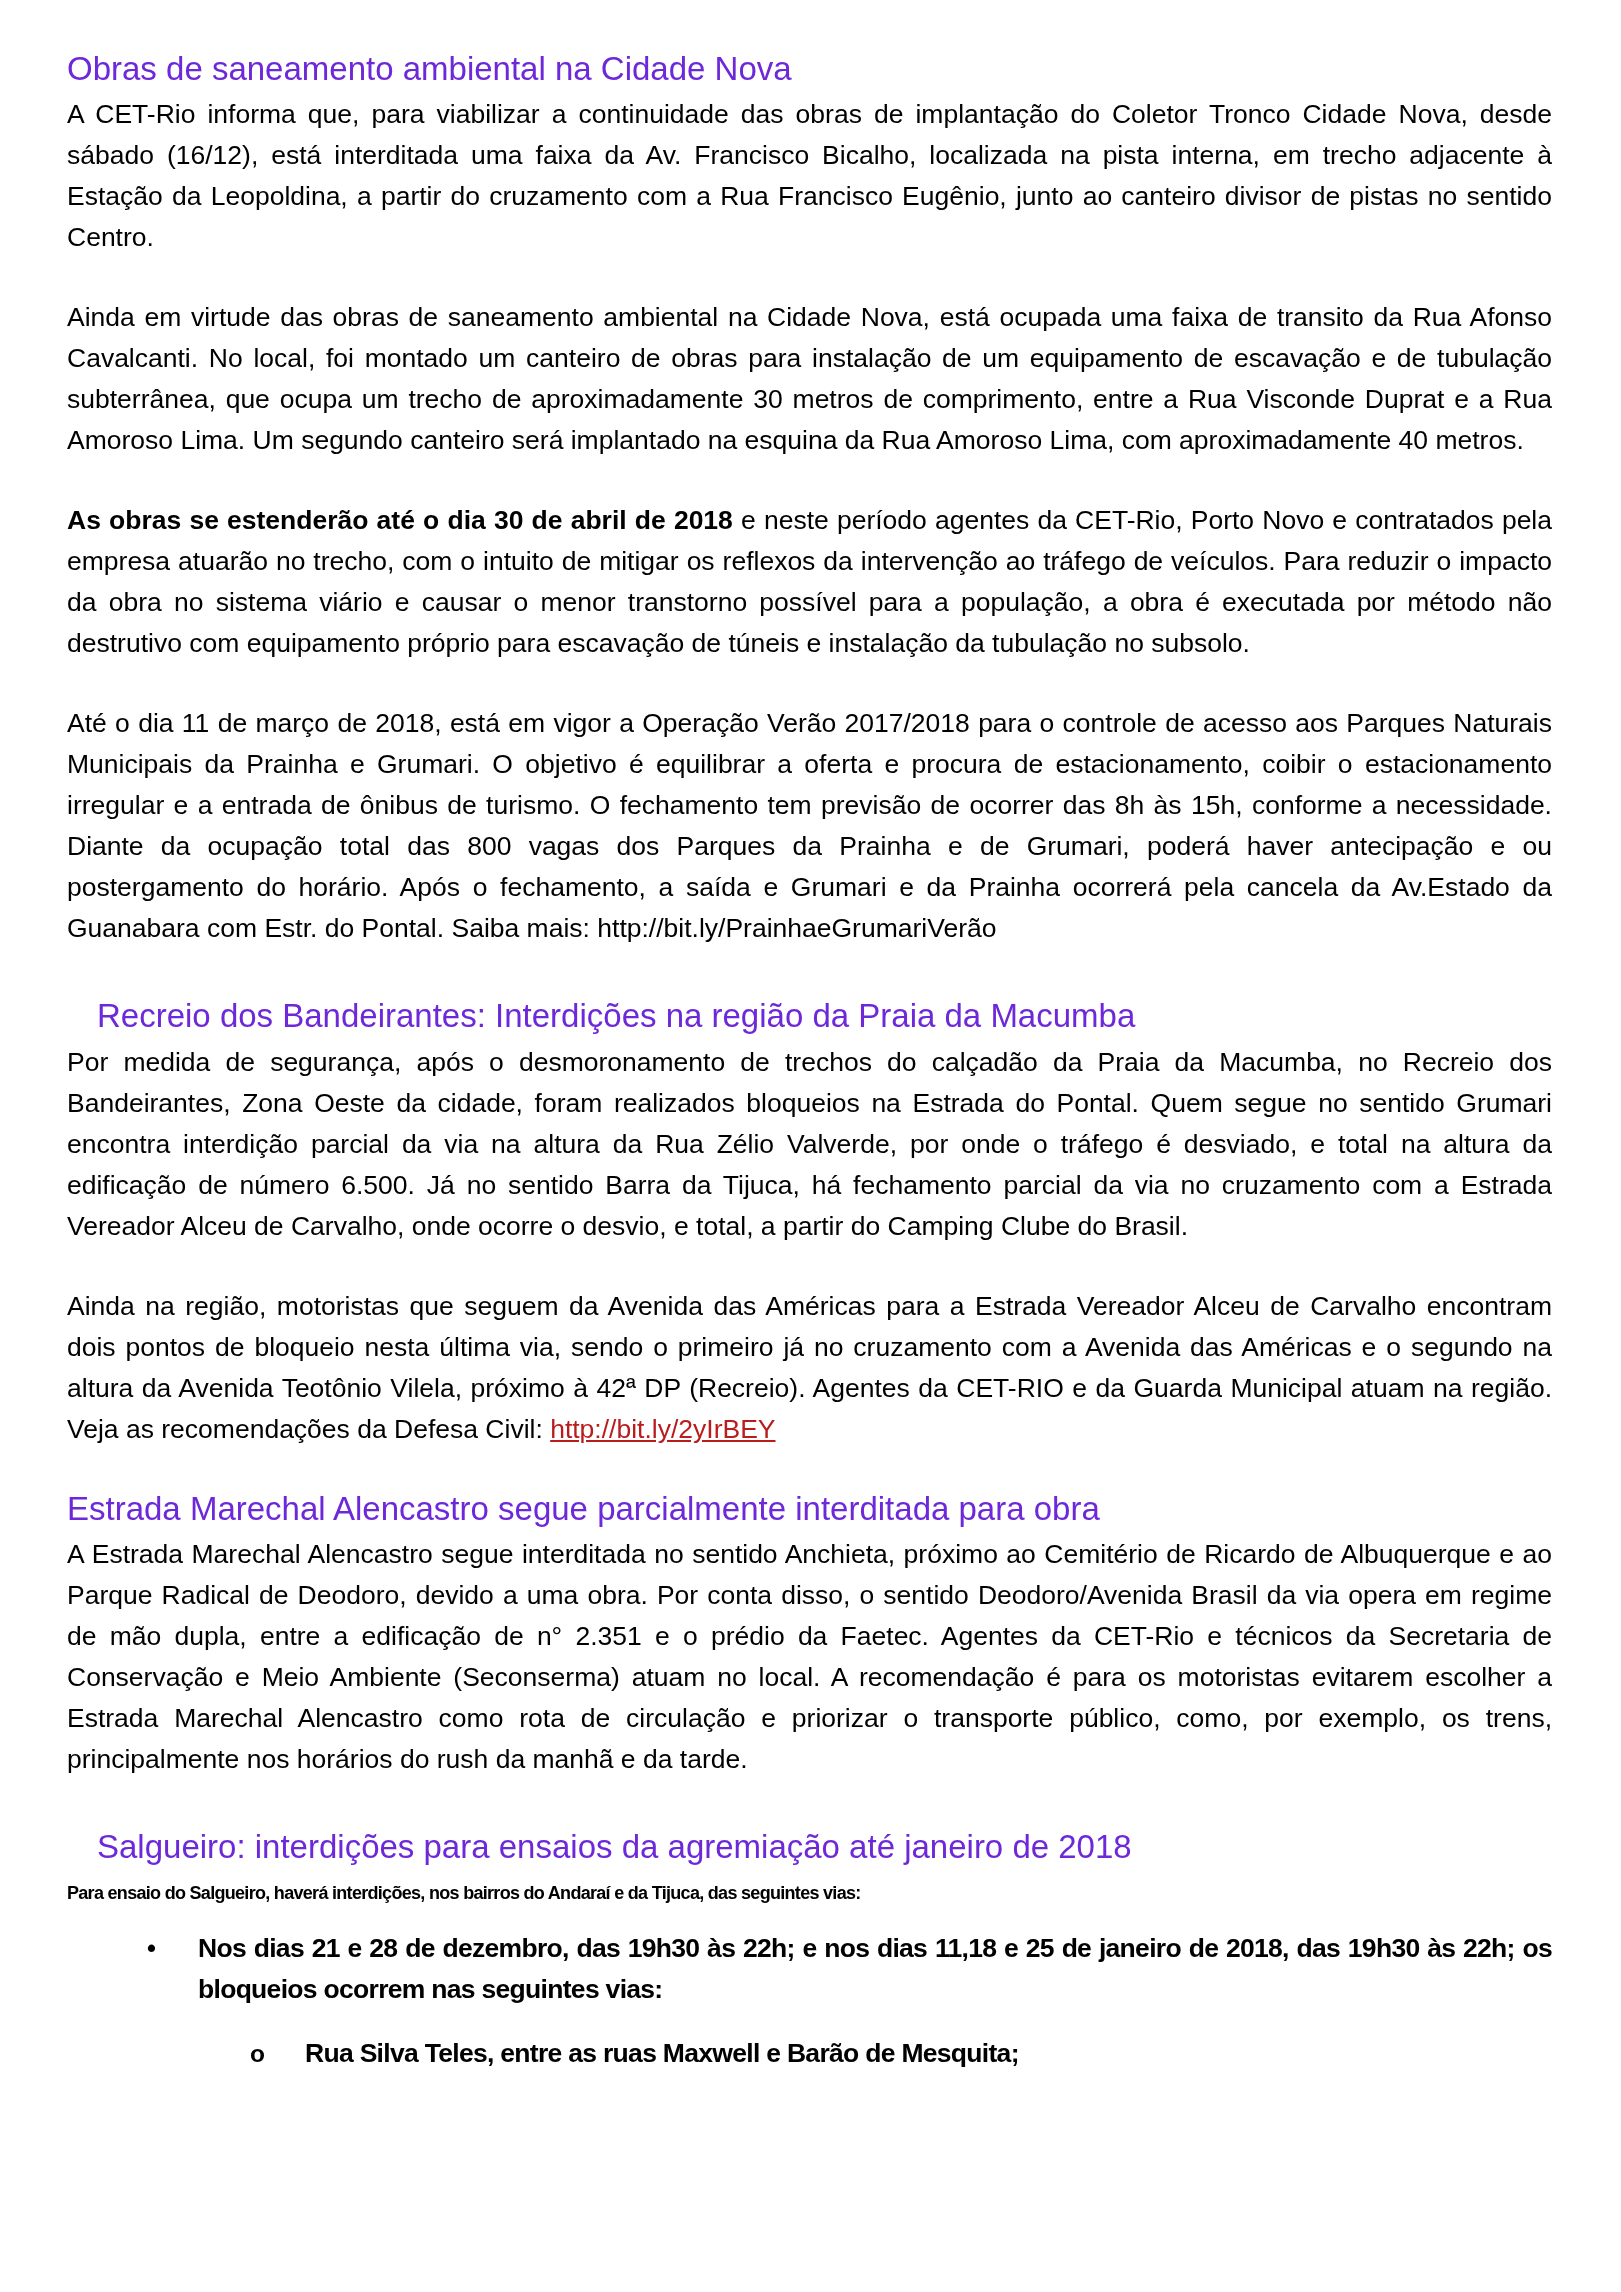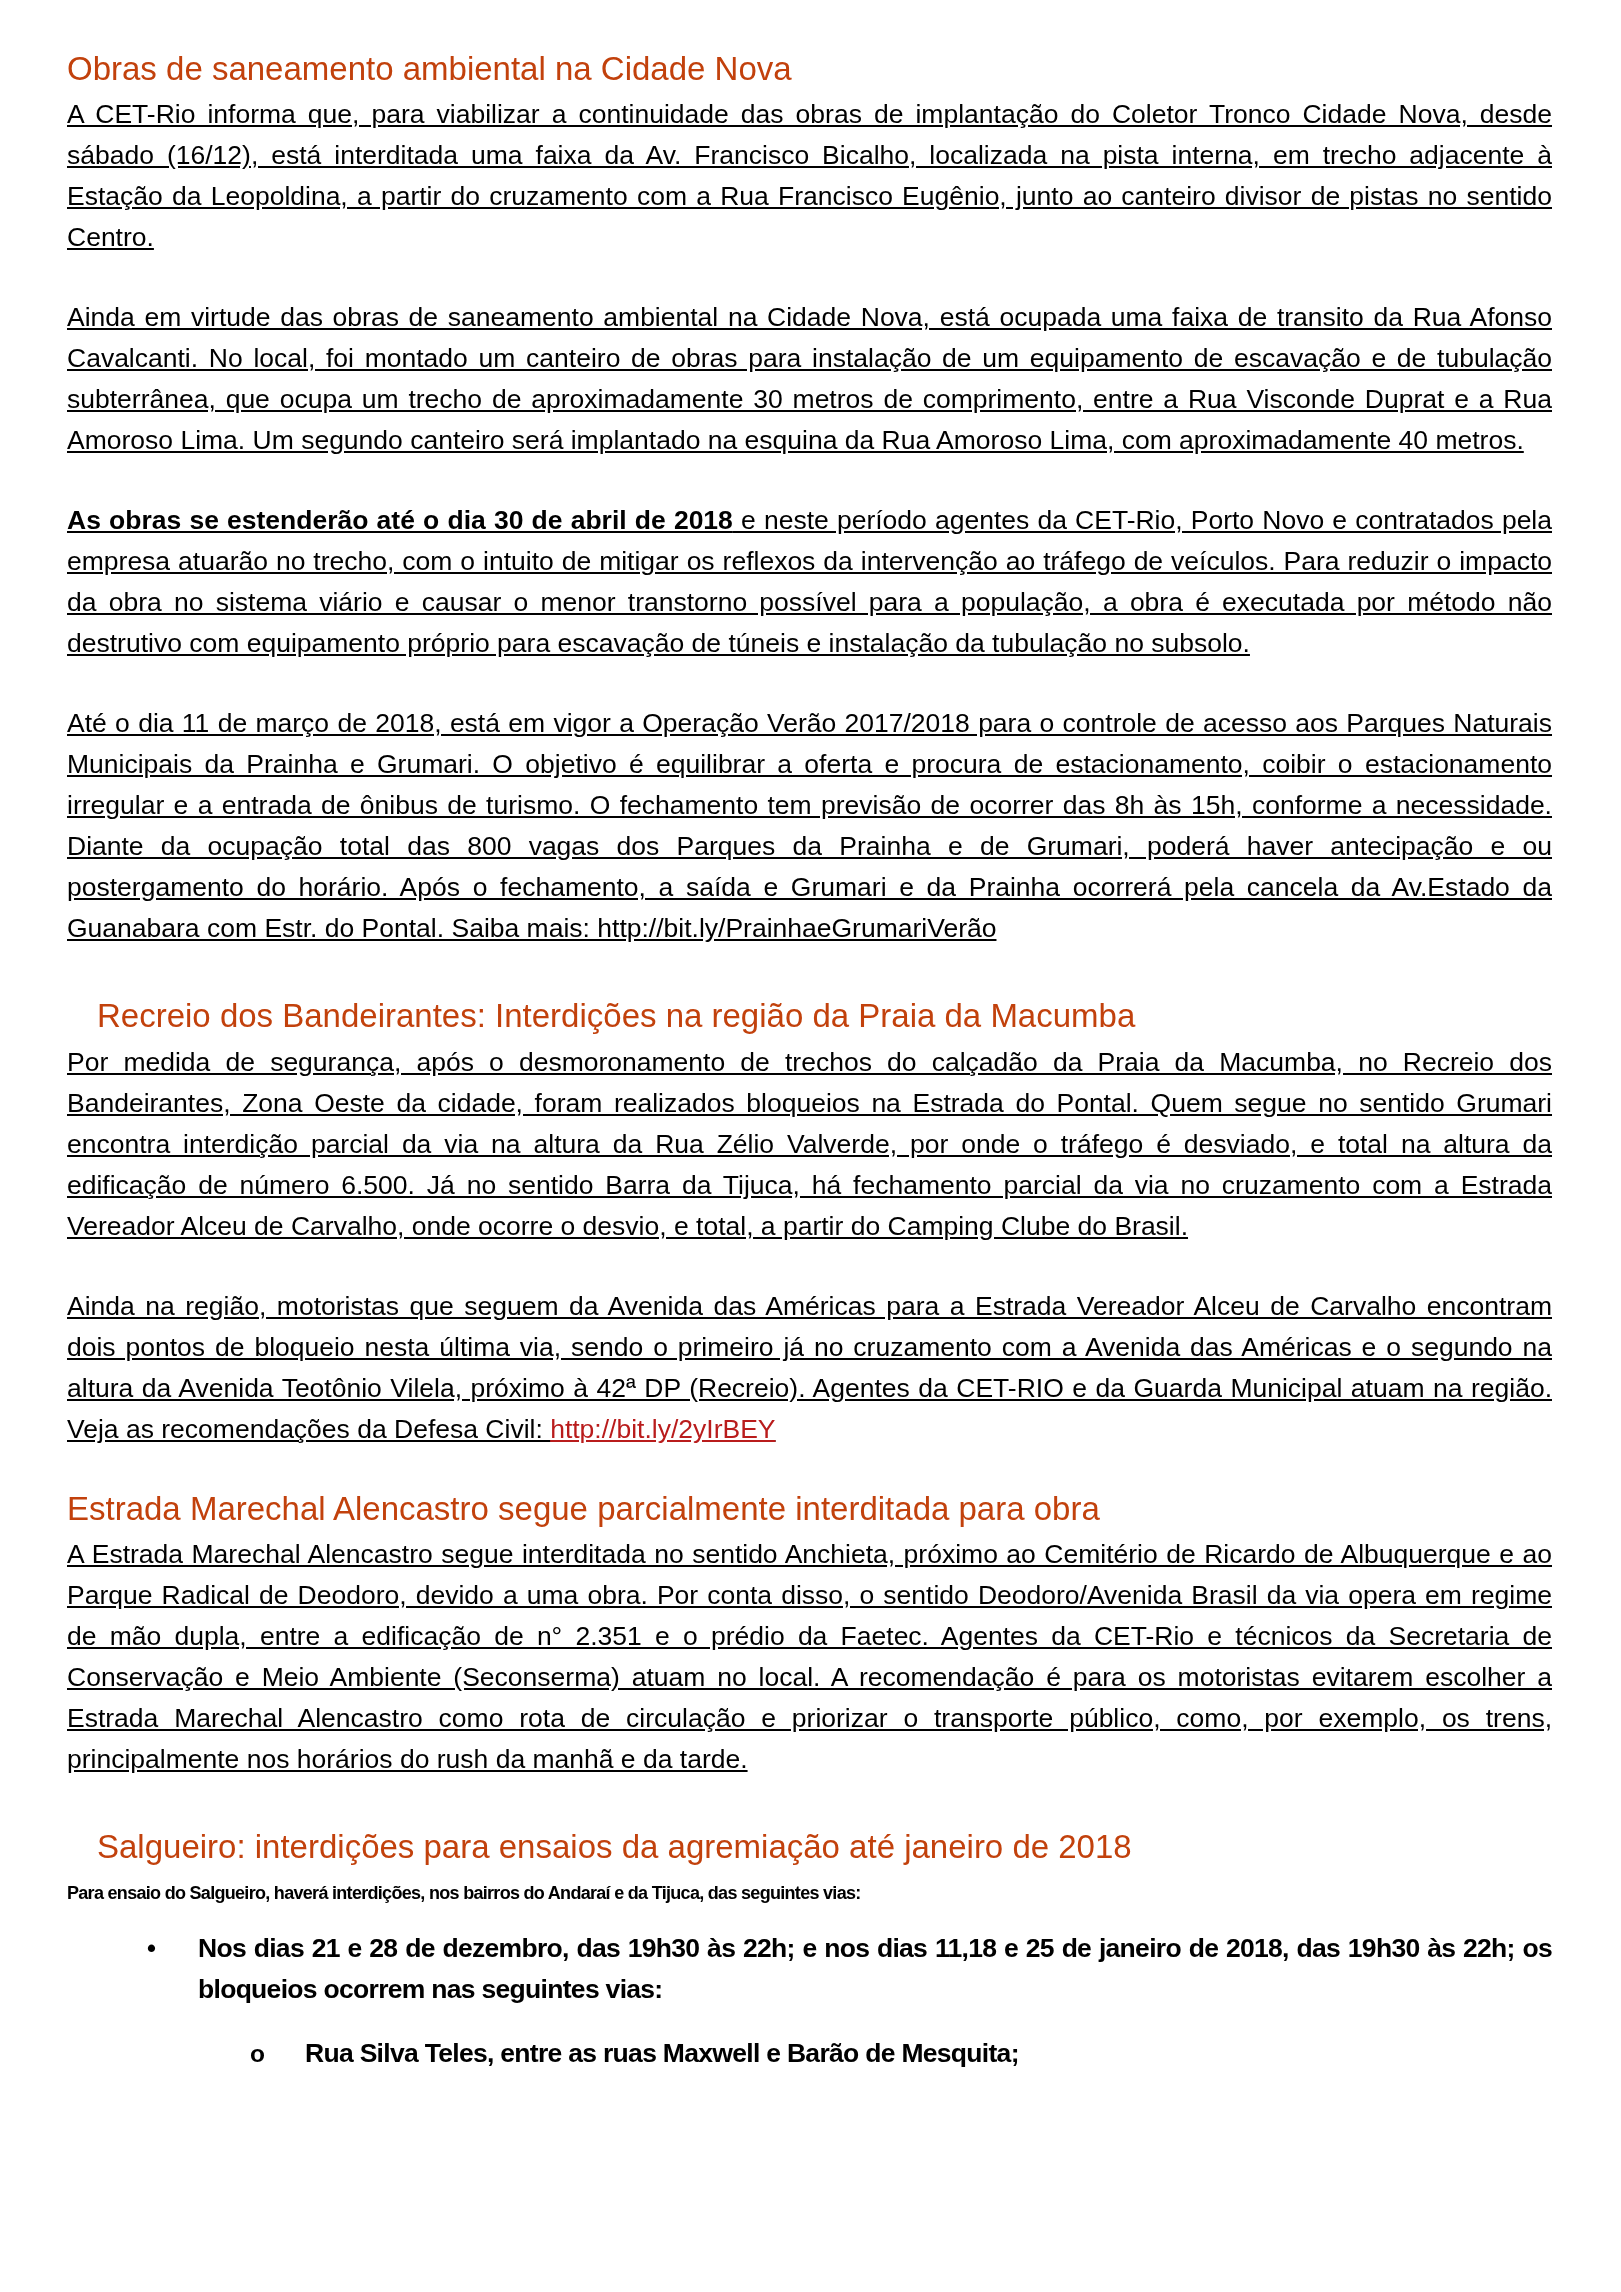--- a/index.html
+++ b/index.html
@@ -7,32 +7,31 @@
     position:relative;
     width:1621px;
     min-height:2293px;
     background:#ffffff;
     box-sizing:border-box;
     padding:49px 69px 0 67px;
     font-family:"Liberation Sans", sans-serif;
     color:#000000;
   }
   .h-blue {
-    color:#c2410c;
+    color:#6d28d9;
     font-size:33px;
     font-weight:400;
     line-height:1.2;
     margin:0 0 5.9px 0;
   }
   .body-p {
     font-size:26.5px;
     line-height:41px;
     text-align:justify;
     margin:0 0 39px 0;
-    text-decoration:underline;
   }
   .zone {
     margin:63px 0 19.6px 0;
   }
   .zone-title {
     display:inline-block;
     color:#a9a9a9;
     font-size:43px;
     font-weight:700;
     line-height:1.05;

